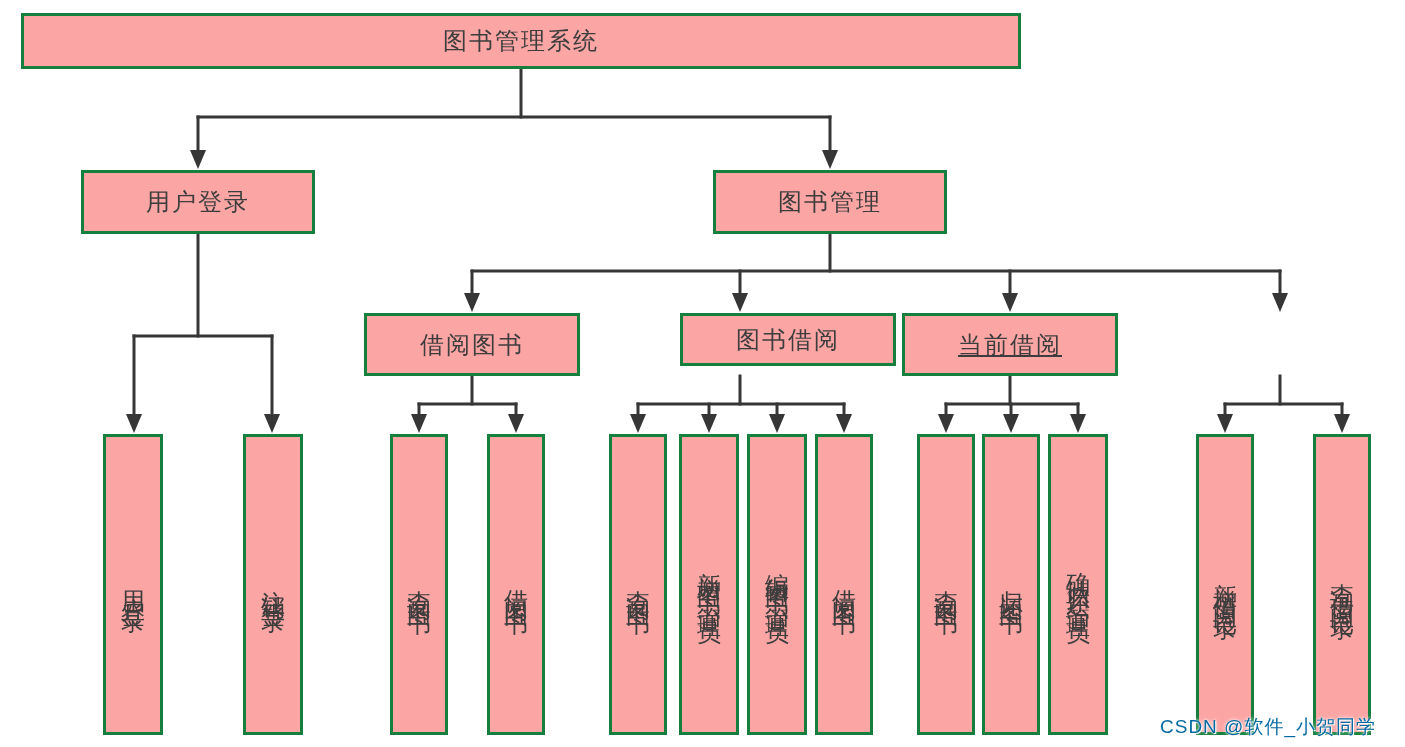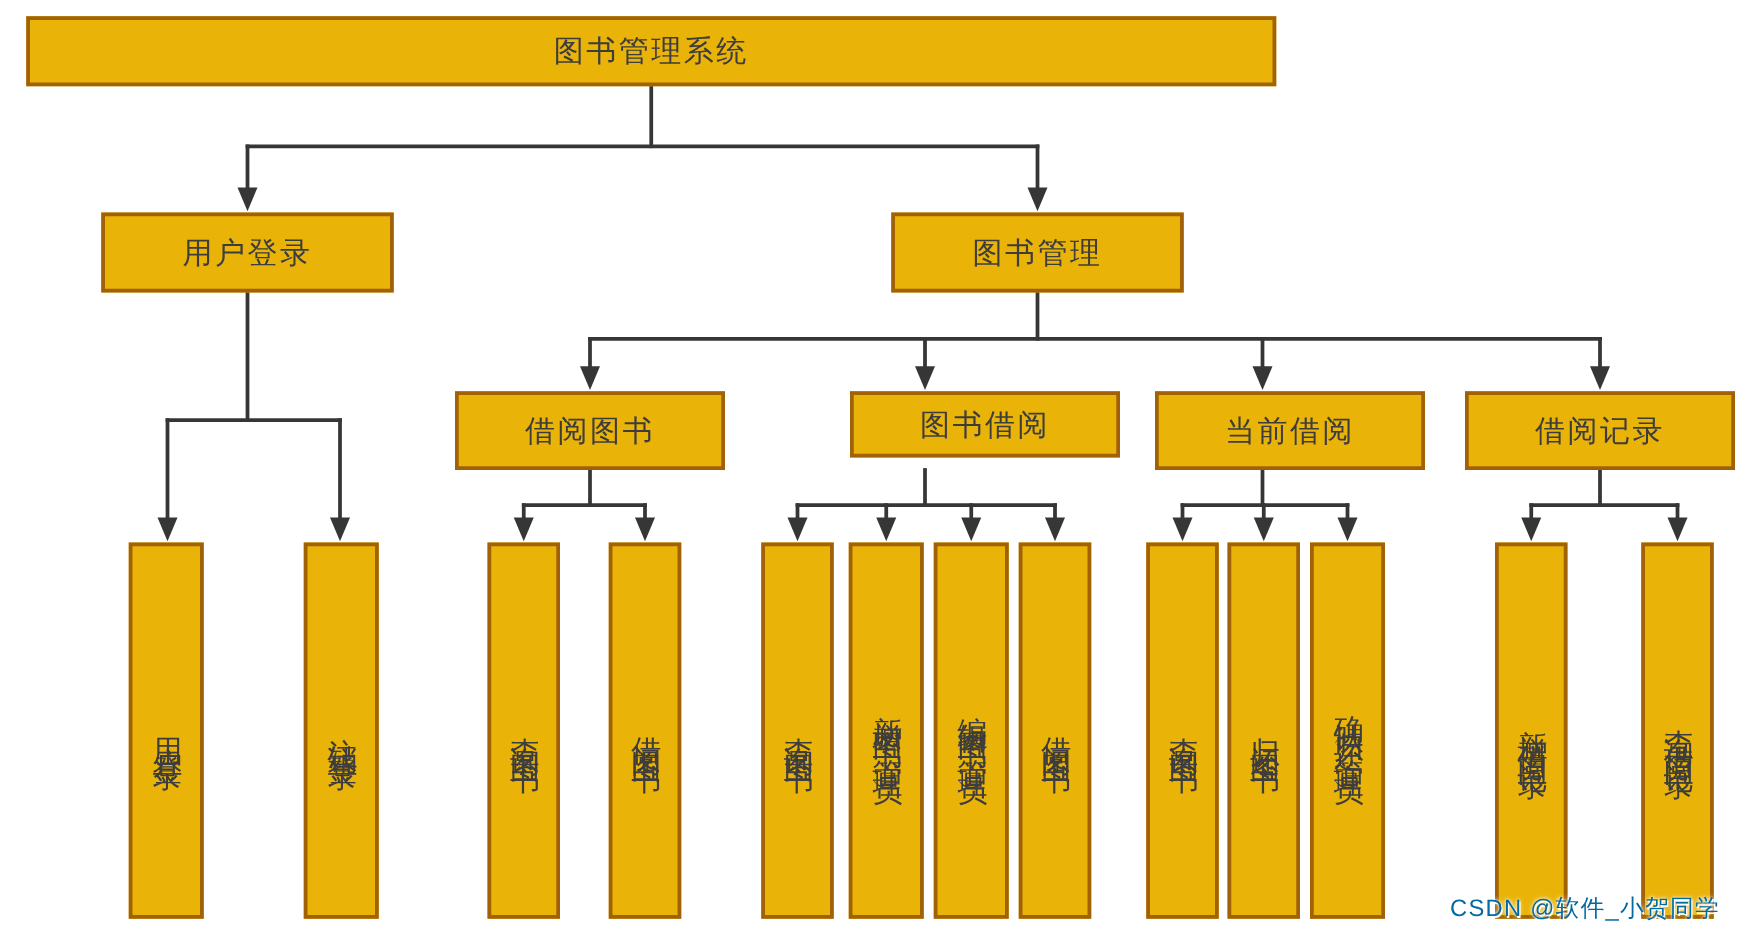--- a/index.html
+++ b/index.html
@@ -6,22 +6,22 @@
   #stage{
     position:relative;
     width:1405px;height:747px;
     background:#ffffff;
     font-family:"Liberation Sans","DejaVu Sans",sans-serif;
     overflow:hidden;
   }
   svg.wires{position:absolute;left:0;top:0;width:1405px;height:747px;}
   .node{
     position:absolute;
-    background:#eab308;
-    border:3px solid #a16207;
+    background:#fca5a5;
+    border:3px solid #15803d;
     box-sizing:border-box;
     display:flex;align-items:center;justify-content:center;
     color:#3d3d3d;
     text-align:right;
   }
   .hbox .lbl{
     font-size:24px;
     letter-spacing:2px;
     white-space:nowrap;
     color:#3d3d3d;
@@ -33,21 +33,21 @@
     line-height:1;
     color:#3d3d3d;
     white-space:nowrap;
   }
   
   #n-root        {left:21px;  top:13px;  width:1000px; height:56px;}
   #n-user-login  {left:81px;  top:170px; width:234px;  height:64px;}
   #n-book-mgmt   {left:713px; top:170px; width:234px;  height:64px;}
   #n-new-book    {left:364px; top:313px; width:216px;  height:63px;}
   #n-book-borrow {left:632px; top:313px; width:216px;  height:53px;margin-left:48px;}
-  #n-cur-borrow  {left:924px; top:313px; width:216px;  height:63px;}
+  #n-cur-borrow  {left:902px; top:313px; width:216px;  height:63px;text-decoration:underline;}
   #n-borrow-rec  {left:1172px;top:313px; width:216px;  height:63px;}
   .leaf{top:434px;height:301px;width:58px;}
   #l-user-login    {left:103px;width:60px;}
   #l-logout        {left:243px;width:60px;}
   #l-rec-query     {left:390px;}
   #l-rec-borrow    {left:487px;}
   #l-bb-query      {left:609px;}
   #l-bb-add        {left:679px;width:60px;}
   #l-bb-edit       {left:747px;width:60px;}
   #l-bb-borrow     {left:815px;}
@@ -134,23 +134,20 @@
 
   <div class="node hbox" id="n-new-book">
     <span class="lbl">借阅图书</span>
   </div>
   <div class="node hbox" id="n-book-borrow">
     <span class="lbl">图书借阅</span>
   </div>
   <div class="node hbox" id="n-cur-borrow">
     <span class="lbl">当前借阅</span>
   </div>
-  <div class="node hbox" id="n-borrow-rec">
-    <span class="lbl">借阅记录</span>
-  </div>
 
   <div class="node leaf" id="l-user-login">
     <span class="lbl">用户登录</span>
   </div>
   <div class="node leaf" id="l-logout">
     <span class="lbl">注销登录</span>
   </div>
   <div class="node leaf" id="l-rec-query">
     <span class="lbl">查询图书</span>
   </div>

